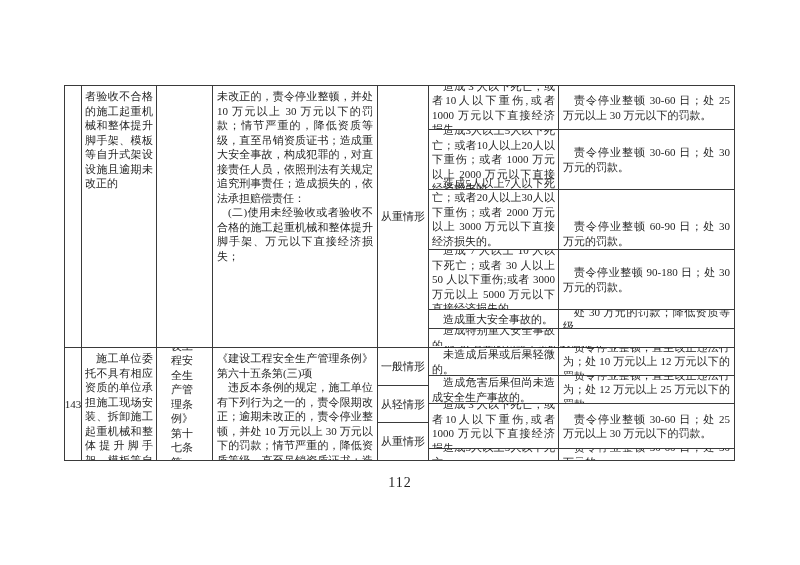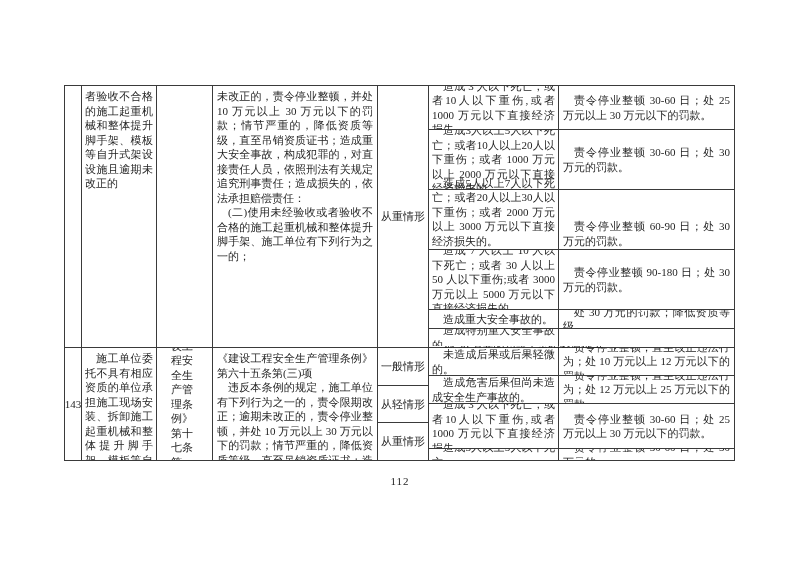--- a/index.html
+++ b/index.html
@@ -34,39 +34,39 @@
   .c2 p,.c4 p{margin:0;text-align:justify;}
   .c4 p.ind,.c2 p.ind{text-indent:1em;}
   .rA{height:44px;} .rB{height:60px;} .rC{height:60px;align-items:flex-end;} .rD{height:60px;}
   .rE{height:19px;} .rF{height:19px;flex-direction:column;}
   .rG{height:28px;} .rH{height:28px;} .rI{height:45px;} .rJ{height:11px;}
   .circ-g{height:28px;border-bottom:1px solid #3a3a3a;}
   .circ-h{height:28px;border-bottom:1px solid #3a3a3a;}
   .circ-i{height:56px;}
   #pagenum{
     position:absolute;left:0;right:0;top:475px;text-align:center;
-    font-size:11px;letter-spacing:1px;
+    font-size:14px;letter-spacing:1px;
   }
 </style>
 </head>
 <body>
 
 <div id="page">
 
   <div id="tbl">
 
     <div class="sect sect-top">
       <div class="col c1"></div>
       <div class="col c2">
         <p>者验收不合格的施工起重机械和整体提升脚手架、模板等自升式架设设施且逾期未改正的</p>
       </div>
       <div class="col c3"></div>
       <div class="col c4">
         <p>未改正的，责令停业整顿，并处 10 万元以上 30 万元以下的罚款；情节严重的，降低资质等级，直至吊销资质证书；造成重大安全事故，构成犯罪的，对直接责任人员，依照刑法有关规定追究刑事责任；造成损失的，依法承担赔偿责任：</p>
-        <p class="ind">(二)使用未经验收或者验收不合格的施工起重机械和整体提升脚手架、施工单位有下列行为之一的；</p>
+        <p class="ind">(二)使用未经验收或者验收不合格的施工起重机械和整体提升脚手架、万元以下直接经济损失；</p>
       </div>
       <div class="col c5">
         <div class="circ">从重情形</div>
       </div>
       <div class="c67">
         <div class="subrow rA">
           <div class="c6">
               <p>造成 3 人以下死亡，或者10人以下重伤,或者 1000 万元以下直接经济损失。</p>
             </div>
           <div class="c7">

